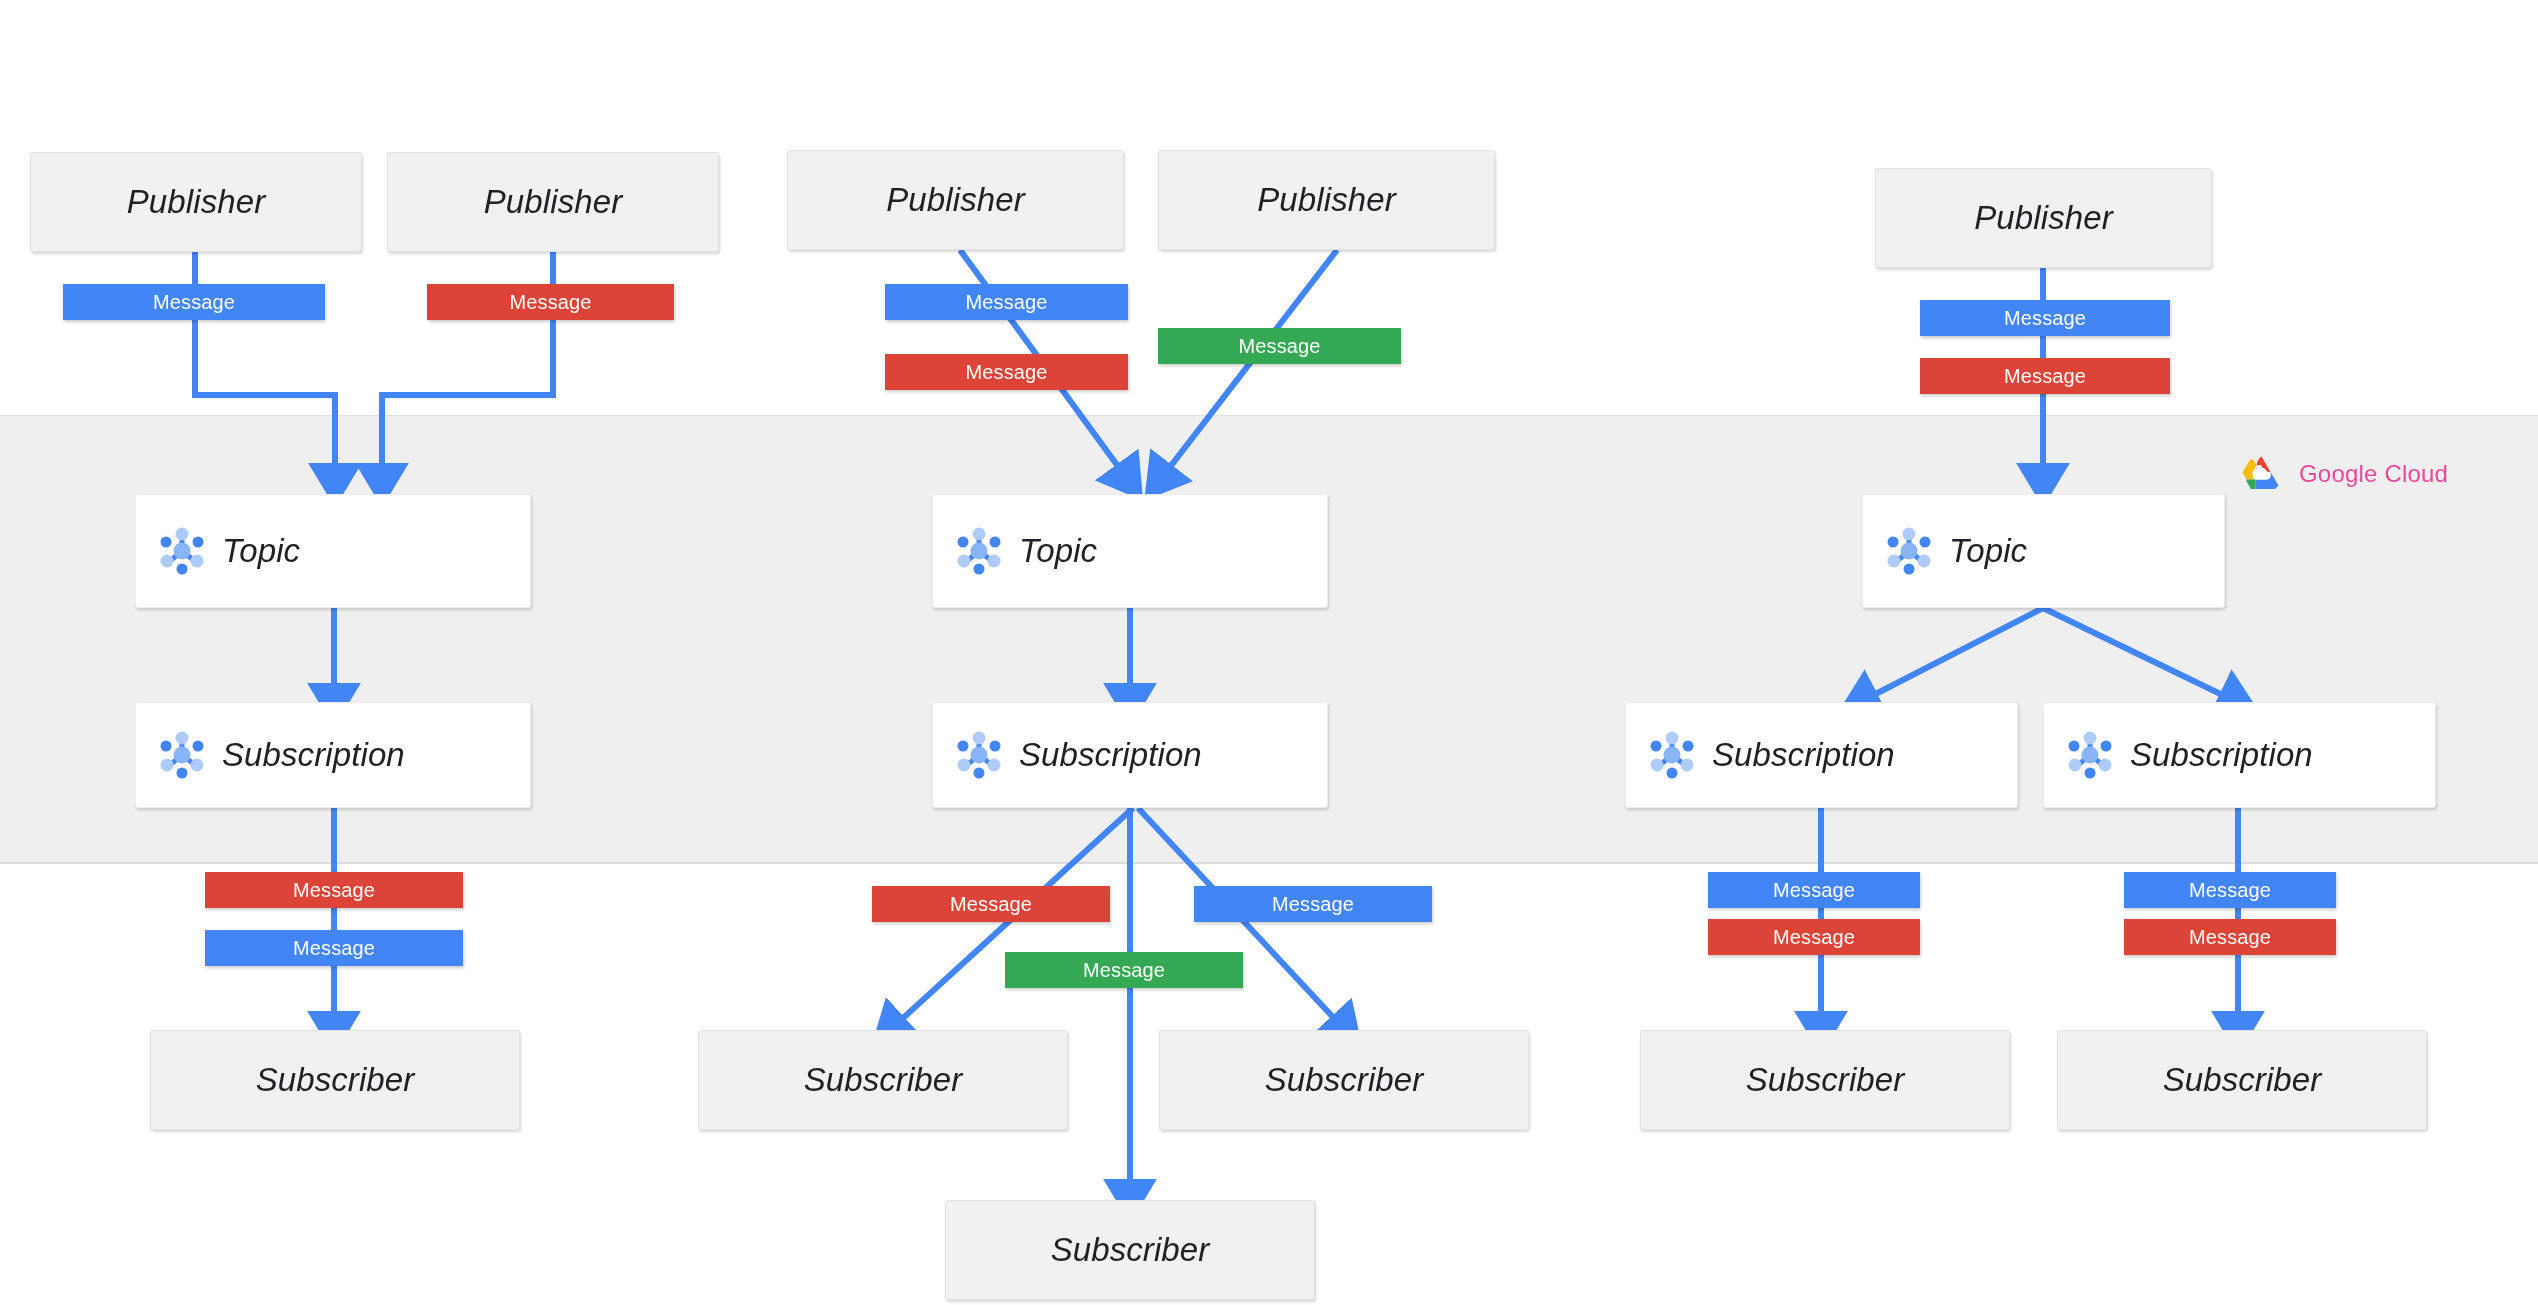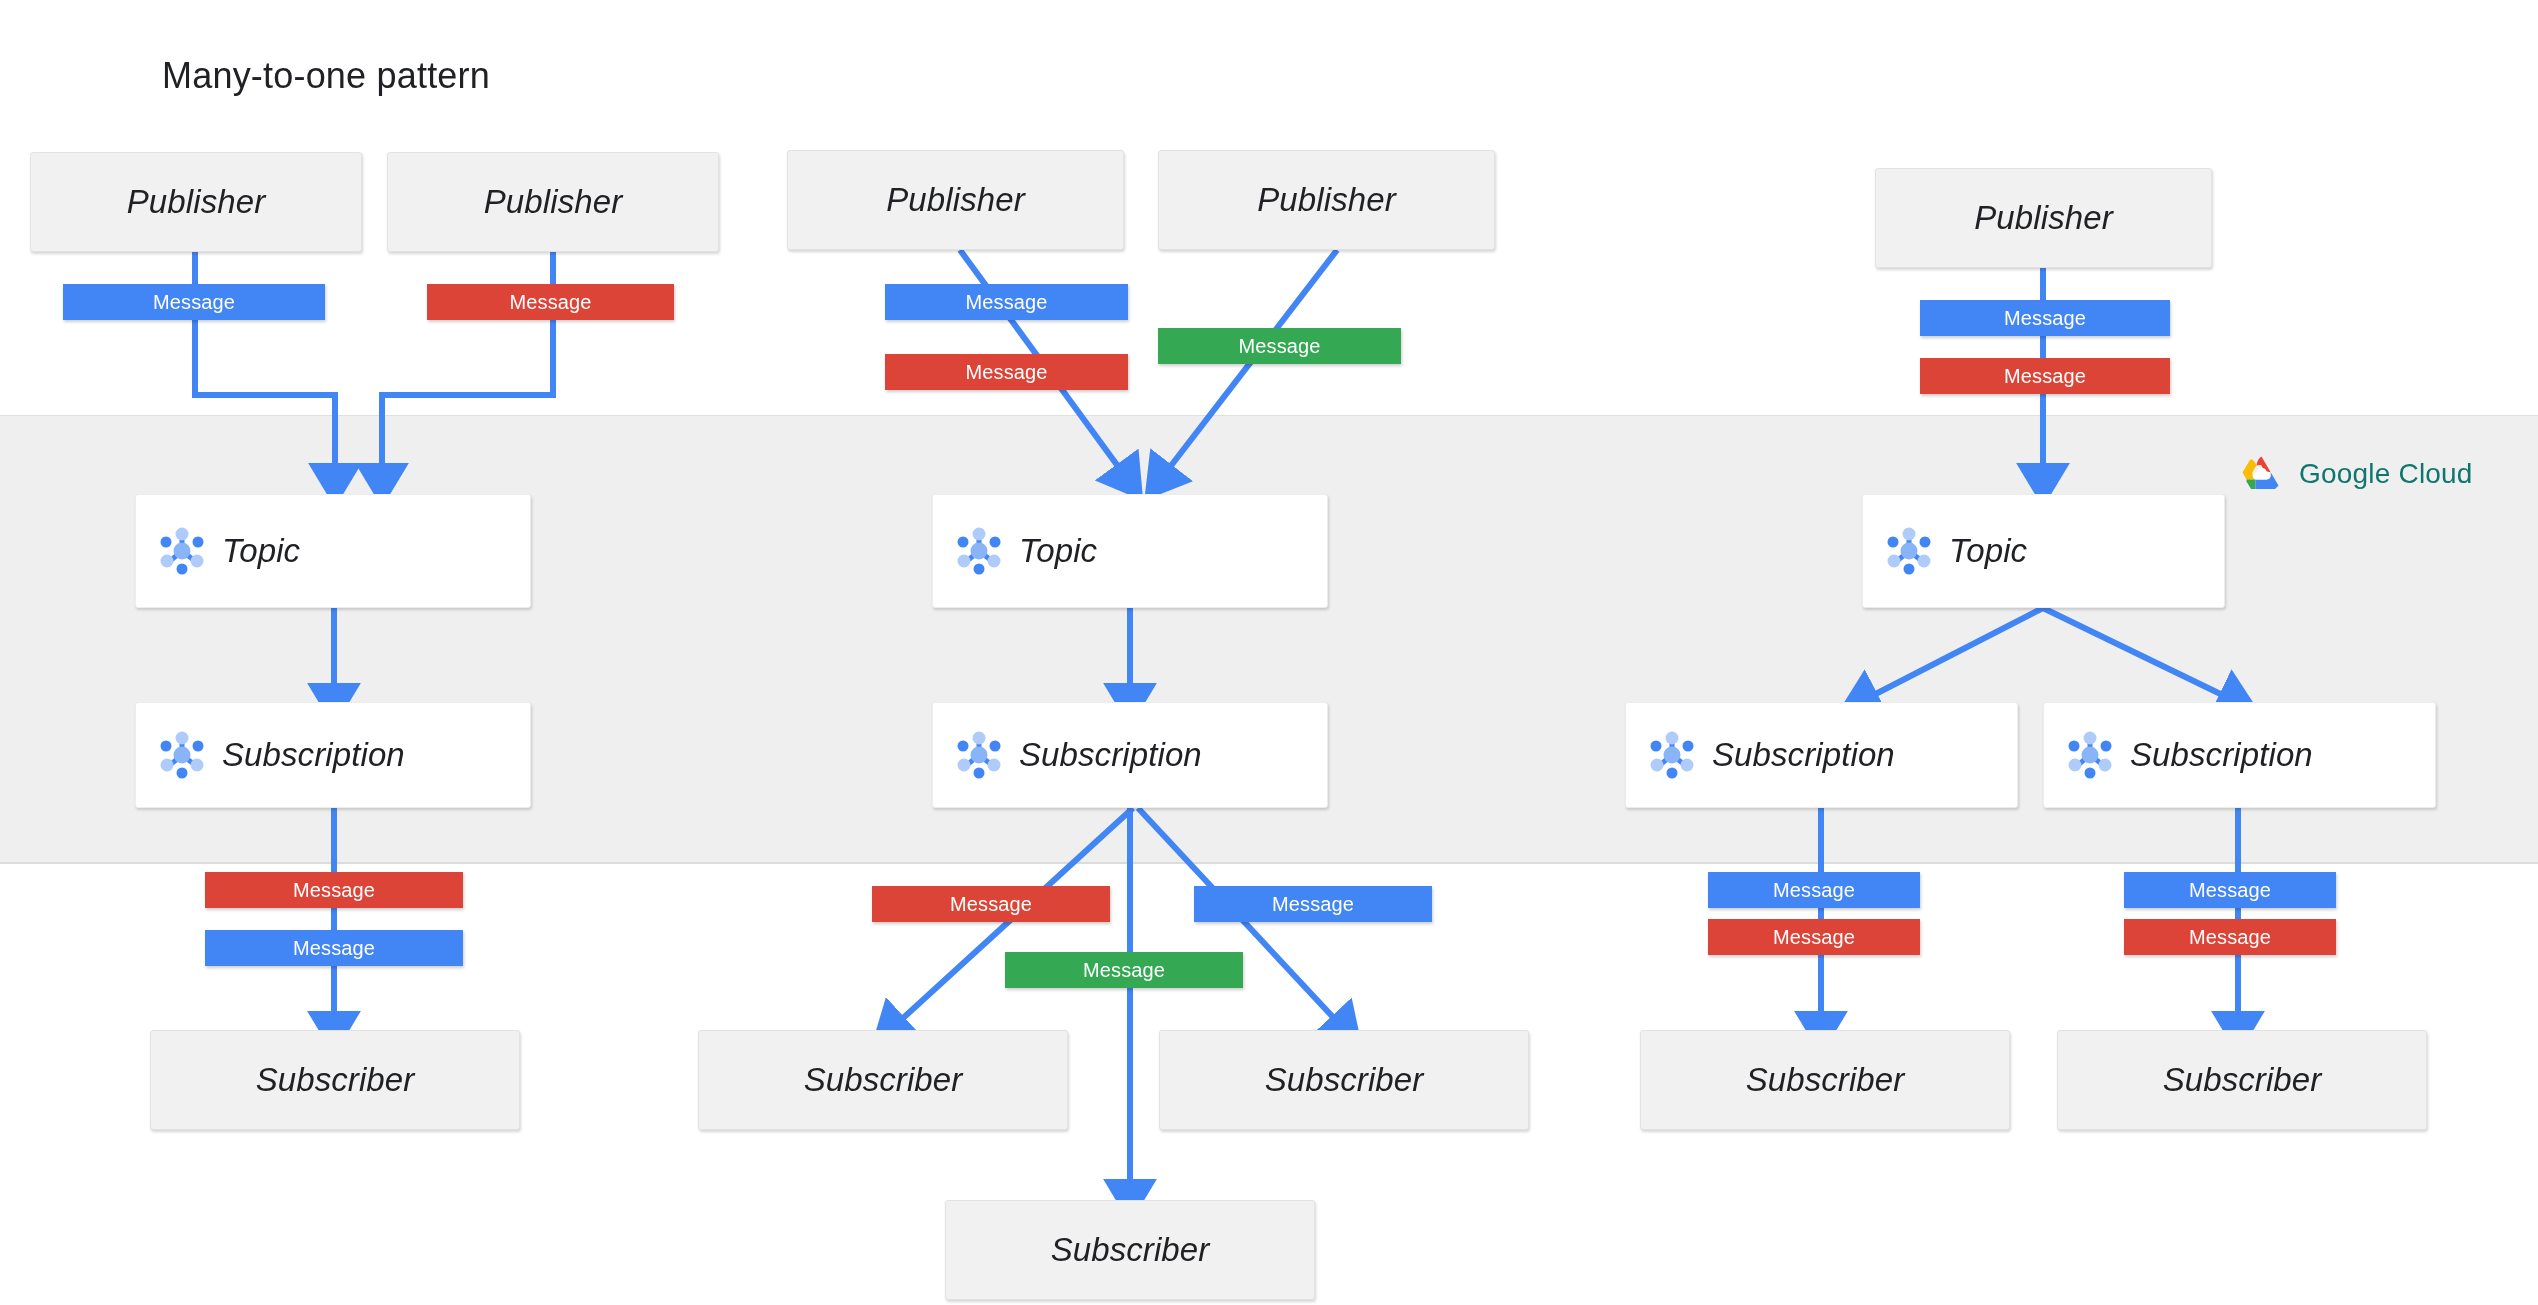--- a/index.html
+++ b/index.html
@@ -63,21 +63,21 @@
   }
 
   
   .arrows{position:absolute;left:0;top:0;width:2538px;height:1305px;pointer-events:none;}
 
   
   .gc-logo{
     position:absolute;display:flex;align-items:center;gap:14px;
   }
   .gc-text{
-    font-size:28px;color:#0f766e;letter-spacing:.2px;white-space:nowrap;
+    font-size:24px;color:#ec4899;letter-spacing:.2px;white-space:nowrap;
   }
 </style>
 </head>
 <body>
 
 <div id="stage">
 
   <div class="cloud-band" style="top:415px;height:449px;"></div>
 
   <svg class="arrows" viewBox="0 0 2538 1305" xmlns="http://www.w3.org/2000/svg">
@@ -113,21 +113,20 @@
       <path d="M2043,608 L1860,702"></path>
 
       <path d="M2043,608 L2237,702"></path>
 
       <path d="M1821,808 L1821,1030"></path>
 
       <path d="M2238,808 L2238,1030"></path>
     </g>
   </svg>
 
-  <div class="title" style="left:162px;top:55px;">Many-to-one pattern</div>
 
   <div class="node gray" style="left:30px;top:152px;width:332px;height:100px;">
     <span class="node-label">Publisher</span>
   </div>
 
   <div class="node gray" style="left:387px;top:152px;width:332px;height:100px;">
     <span class="node-label">Publisher</span>
   </div>
 
   <div class="msg blue" style="left:63px;top:284px;width:262px;">

